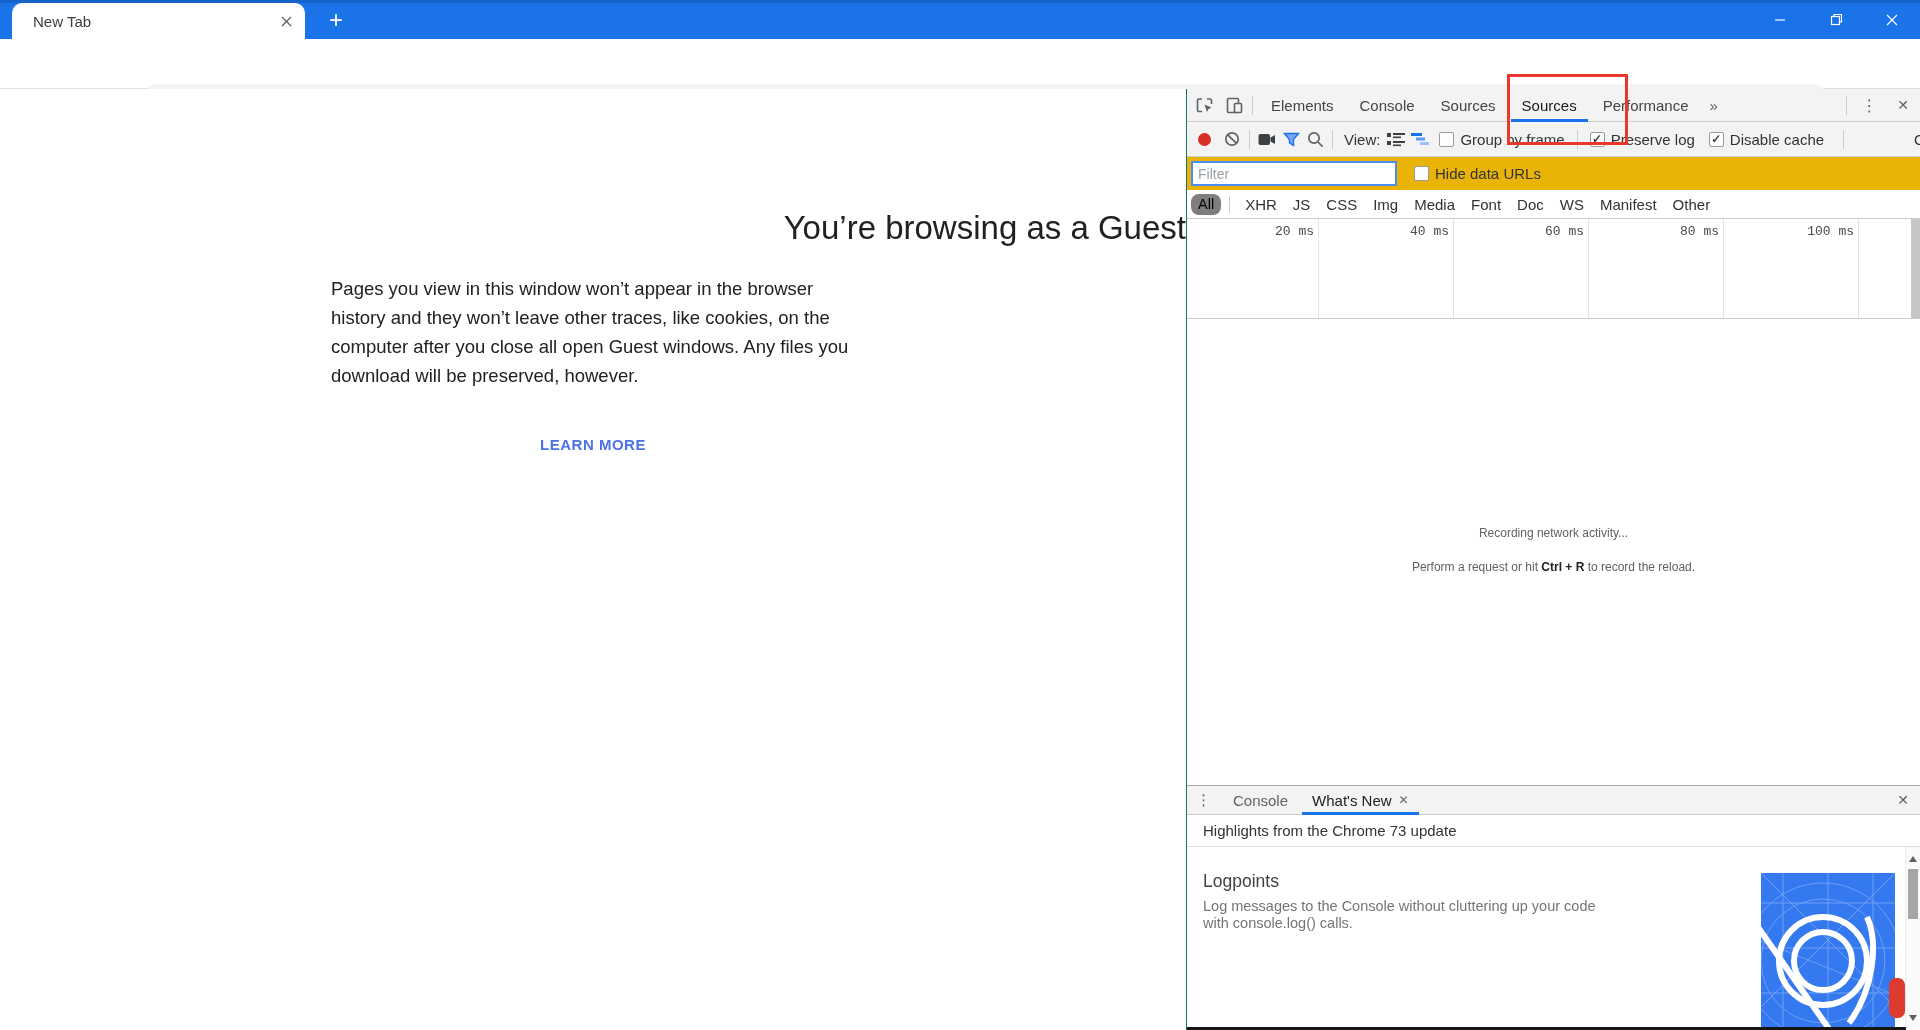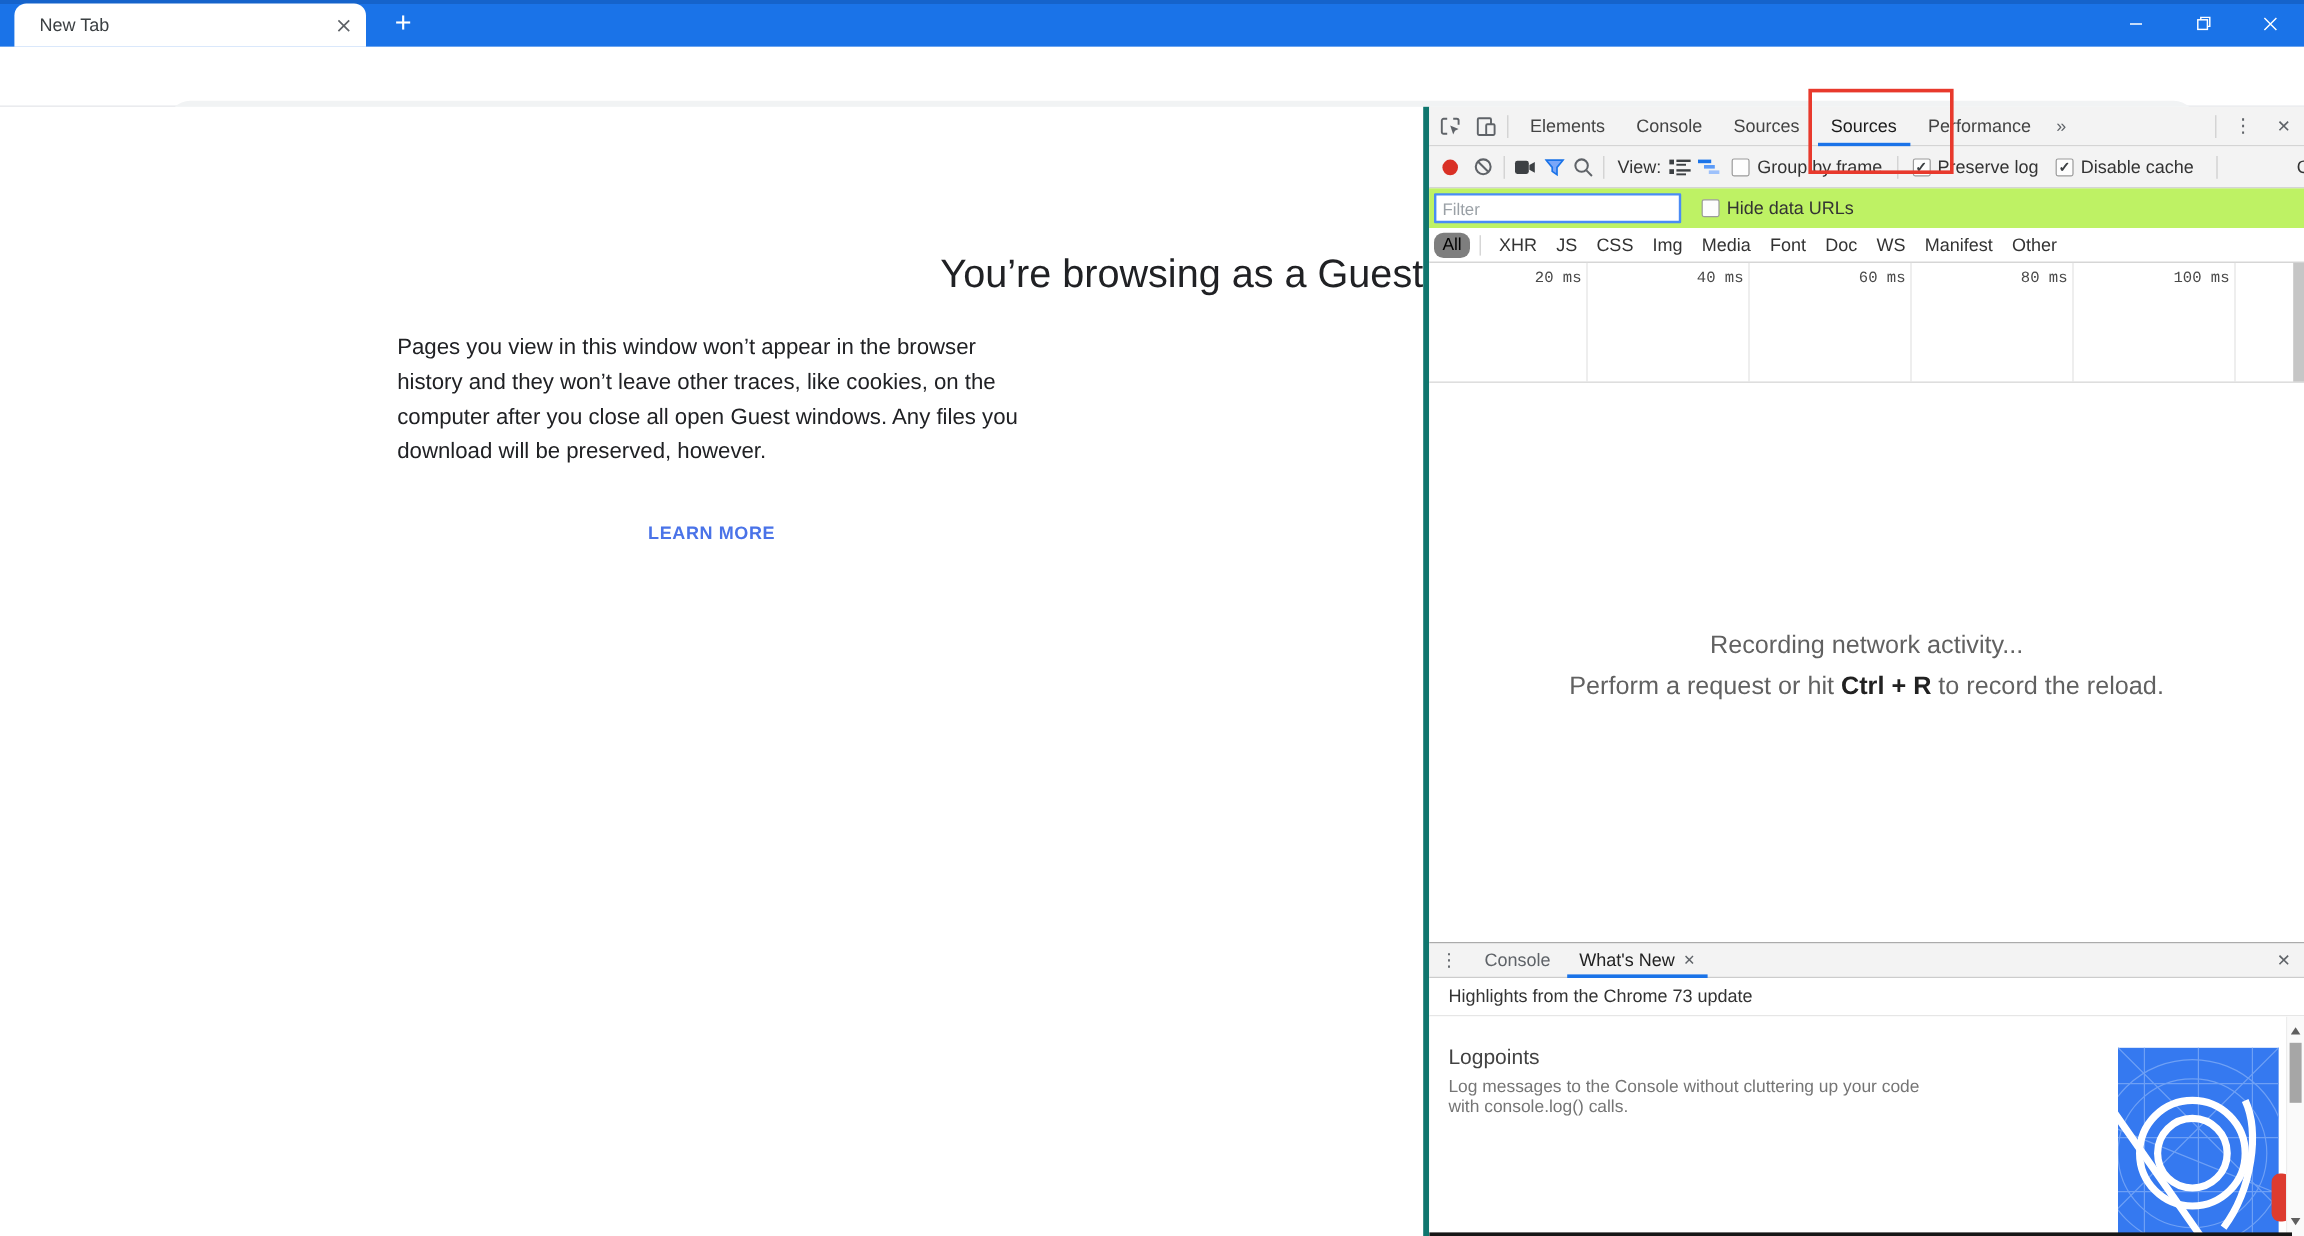--- a/index.html
+++ b/index.html
@@ -32,21 +32,21 @@
 
   
   .page { position:absolute; left:0; top:89px; width:1186px; height:941px; background:#fff; }
   .guest-h1 { margin-top:120px; text-align:right; font-size:33px; font-weight:400; color:#202124; }
   .guest-p { width:524px; margin:27px auto 0; font-size:18.5px; line-height:29px; color:#202124; }
   .learn-more { margin-top:46px; text-align:center; font-size:15px; font-weight:600;
     letter-spacing:.5px; color:#4a73e8; }
 
   
   .devtools { position:absolute; left:1186px; top:89px; width:734px; height:941px; background:#fff;
-    border-left:5px solid #0f766e; font-size:15px; color:#333; }
+    border-left:1px solid #0f766e; font-size:15px; color:#333; }
   .dt-row { position:relative; display:flex; align-items:center; }
   .dt-tabbar { height:33px; background:#f3f3f3; border-bottom:1px solid #ccc; }
   .dt-tabbar .ticon { width:26px; height:22px; display:flex; align-items:center; justify-content:center; margin-left:4px; }
   .vsep { width:1px; height:19px; background:#ccc; margin:0 5px; }
   .dt-tab { position:relative; height:33px; display:flex; align-items:center; padding:0 13px; color:#444; }
   .dt-tab.sel { color:#1a1a1a; }
   .dt-tab.sel::after { content:""; position:absolute; left:2px; right:2px; bottom:0; height:3px; background:#1a73e8; }
   .chevrons { color:#5f6368; font-size:15px; padding:0 8px; }
   .dt-right { margin-left:auto; display:flex; align-items:center; }
   .kebab { color:#5f6368; font-size:16px; padding:0 9px; letter-spacing:0; }
@@ -55,38 +55,38 @@
   .dt-nettoolbar { height:35px; background:#f3f3f3; border-bottom:1px solid #ccc; }
   .rec-dot { width:13px; height:13px; border-radius:50%; background:#d93025; margin:0 9px 0 11px; }
   .tool { width:24px; height:24px; display:flex; align-items:center; justify-content:center; }
   .view-label { margin:0 4px 0 6px; color:#333; }
   .cb { width:15px; height:15px; border:1px solid #9b9b9b; border-radius:2px; background:#fdfdfd;
     display:flex; align-items:center; justify-content:center; font-size:12px; font-weight:bold; color:#3c4043; margin-right:6px; }
   .cb-group { display:flex; align-items:center; margin:0 7px; }
   .clip-throttle { position:absolute; right:0; top:0; height:35px; width:6px; overflow:hidden;
     display:flex; align-items:center; color:#333; }
 
-  .dt-filterrow { height:33px; background:#bef264; }
+  .dt-filterrow { height:33px; background:#eab308; }
   .filter-input { margin-left:4px; width:206px; height:25px; border:2px solid #4a8cf5; border-radius:1px;
     font-family:"Liberation Sans",sans-serif; font-size:14px; padding:0 5px; color:#333; outline:none; }
   .filter-input::placeholder { color:#9aa0a6; }
   .hide-urls { margin-left:17px; }
 
   .dt-typerow { height:28px; background:#fff; padding-left:4px; }
   .pill-all { background:#7e7e7e; color:#000000; border-radius:8px; padding:2.5px 7px; font-size:14.5px; }
   .tsep { width:1px; height:17px; background:#ccc; margin:0 7px 0 8px; }
   .type-item { padding:0 8px; color:#333; }
 
   .dt-timeline { height:101px; background:#fff; border-top:1px solid #ccc; border-bottom:1px solid #ccc;
     display:flex; position:relative; }
   .tl-col { border-right:1px solid #e3e3e3; height:100%; font-size:13px; color:#4a4a4a;
     text-align:right; padding:5px 4px 0 0;font-family:Liberation Mono, monospace; }
   .tl-scroll { position:absolute; right:0; top:0; bottom:0; width:9px; background:#c6c6c6; }
 
-  .dt-empty { height:466px; position:relative; background:#fff; text-align:center; color:#616161; font-size:21px; }
+  .dt-empty { height:466px; position:relative; background:#fff; text-align:center; color:#616161; font-size:12px; }
   .empty-l1 { position:absolute; top:207px; width:100%; }
   .empty-l2 { position:absolute; top:241px; width:100%; }
   .empty-l2 b { color:#212121; }
 
   .dt-drawer-tabs { height:30px; background:#f3f3f3; border-top:1px solid #ababab; border-bottom:1px solid #ccc; }
   .drawer-kebab { color:#5f6368; font-size:15px; padding:0 10px 0 9px; }
   .drawer-tab { position:relative; height:30px; display:flex; align-items:center; padding:0 12px; color:#5f6368; }
   .drawer-tab.sel { color:#222; }
   .drawer-tab.sel::after { content:""; position:absolute; left:2px; right:2px; bottom:0; height:3px; background:#1a73e8; }
   .drawer-tab .tclose { margin-left:7px; font-size:12px; color:#5f6368; }

